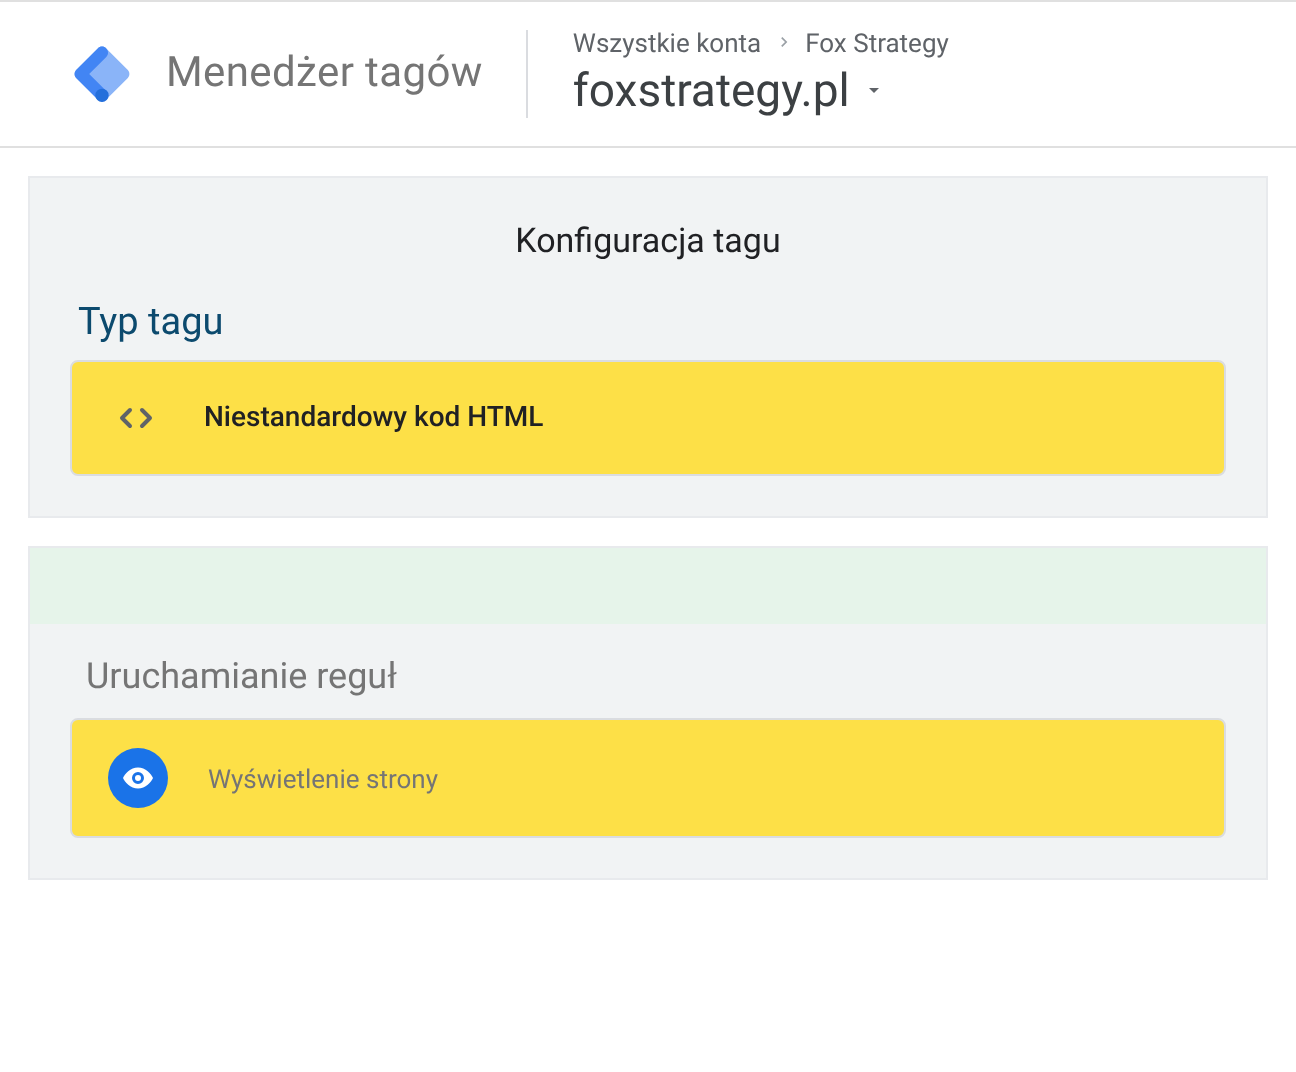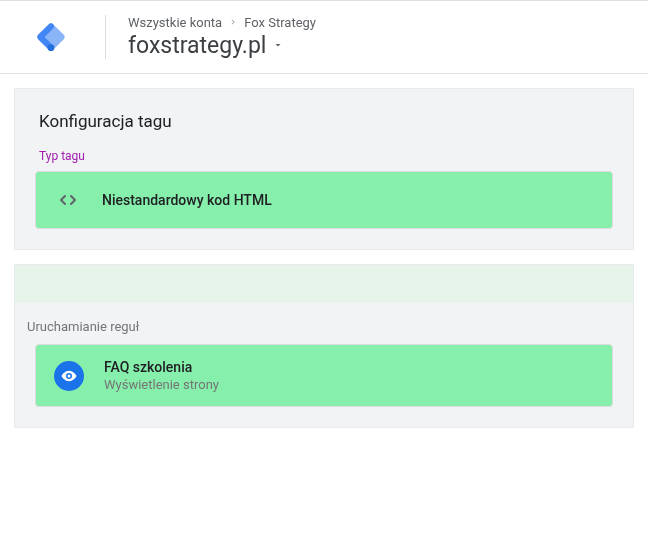--- a/index.html
+++ b/index.html
@@ -57,28 +57,29 @@
   .panel {
     background: #f1f3f4;
     margin: 14px 14px 0 14px;
     border: 1px solid #e8eaed;
   }
   .panel-header {
     padding: 22px 24px 18px 24px;
     font-size: 17px;
     font-weight: 400;
     color: #202124;
+    text-align: center;
   }
   .panel-sublabel {
-    font-size: 12px;
-    color: #a21caf;
+    font-size: 19px;
+    color: #0c4a6e;
     padding: 0 24px 8px 24px;
   }
   .tile {
-    background: #86efac;
+    background: #fde047;
     border: 1px solid #dadce0;
     border-radius: 4px;
     margin: 0 20px 20px 20px;
     padding: 14px 18px;
     display: flex;
     align-items: center;
     gap: 20px;
     cursor: pointer;
   }
   .tile-icon {
@@ -93,36 +94,37 @@
   }
   .tile-titles { display: flex; flex-direction: column; }
   .tile-title { font-size: 14px; font-weight: 500; color: #202124; }
   .tile-subtitle { font-size: 13px; color: #757575; margin-top: 2px; }
   .green-band {
     background: #e6f4ea;
     height: 38px;
     margin: 0;
   }
   .rules-sublabel {
-    font-size: 13px;
+    font-size: 18px;
     color: #757575;
-    padding: 16px 24px 10px 12px;
+    padding: 16px 24px 10px 28px;
   }
 </style>
 </head>
 <body>
 
 <div class="header">
   <span class="logo-icon">
     <svg viewBox="0 0 48 48" width="32" height="32">
       <path fill="#8ab4f8" d="M27.2 4.8 43.2 20.8c1.8 1.8 1.8 4.6 0 6.4L27.2 43.2c-1.8 1.8-4.6 1.8-6.4 0L4.8 27.2c-1.8-1.8-1.8-4.6 0-6.4L20.8 4.8c1.8-1.8 4.6-1.8 6.4 0z"></path>
       <path fill="#4285f4" d="M20.8 4.8 4.8 20.8c-1.8 1.8-1.8 4.6 0 6.4l16 16c1.8 1.8 4.6 1.8 6.4 0 1.8-1.8 1.8-4.6 0-6.4L14.4 24l12.8-12.8c1.8-1.8 1.8-4.6 0-6.4-1.8-1.8-4.6-1.8-6.4 0z"></path>
       <circle cx="24" cy="40" r="5" fill="#246fdb"></circle>
     </svg>
   </span>
+  <span class="app-title">Menedżer tagów</span>
   <span class="divider-v"></span>
   <div class="account-block">
     <div class="breadcrumb">
       <span>Wszystkie konta</span>
       <span class="chevron-sm">
         <svg width="10" height="10" viewBox="0 0 24 24">
             <path fill="currentColor" d="M8.6 16.6 13.2 12 8.6 7.4 10 6l6 6-6 6z"></path>
           </svg>
       </span>
       <span>Fox Strategy</span>
@@ -156,17 +158,16 @@
 <div class="panel">
   <div class="green-band"></div>
   <div class="rules-sublabel">Uruchamianie reguł</div>
   <div class="tile">
     <span class="tile-icon circle">
       <svg width="18" height="18" viewBox="0 0 24 24">
           <path fill="#fff" d="M12 5c-5 0-9 4.5-10 7 1 2.5 5 7 10 7s9-4.5 10-7c-1-2.5-5-7-10-7zm0 11a4 4 0 1 1 0-8 4 4 0 0 1 0 8zm0-6a2 2 0 1 0 0 4 2 2 0 0 0 0-4z"></path>
         </svg>
     </span>
     <div class="tile-titles">
-      <span class="tile-title">FAQ szkolenia</span>
       <span class="tile-subtitle">Wyświetlenie strony</span>
     </div>
   </div>
 </div>
 
 </body></html>

